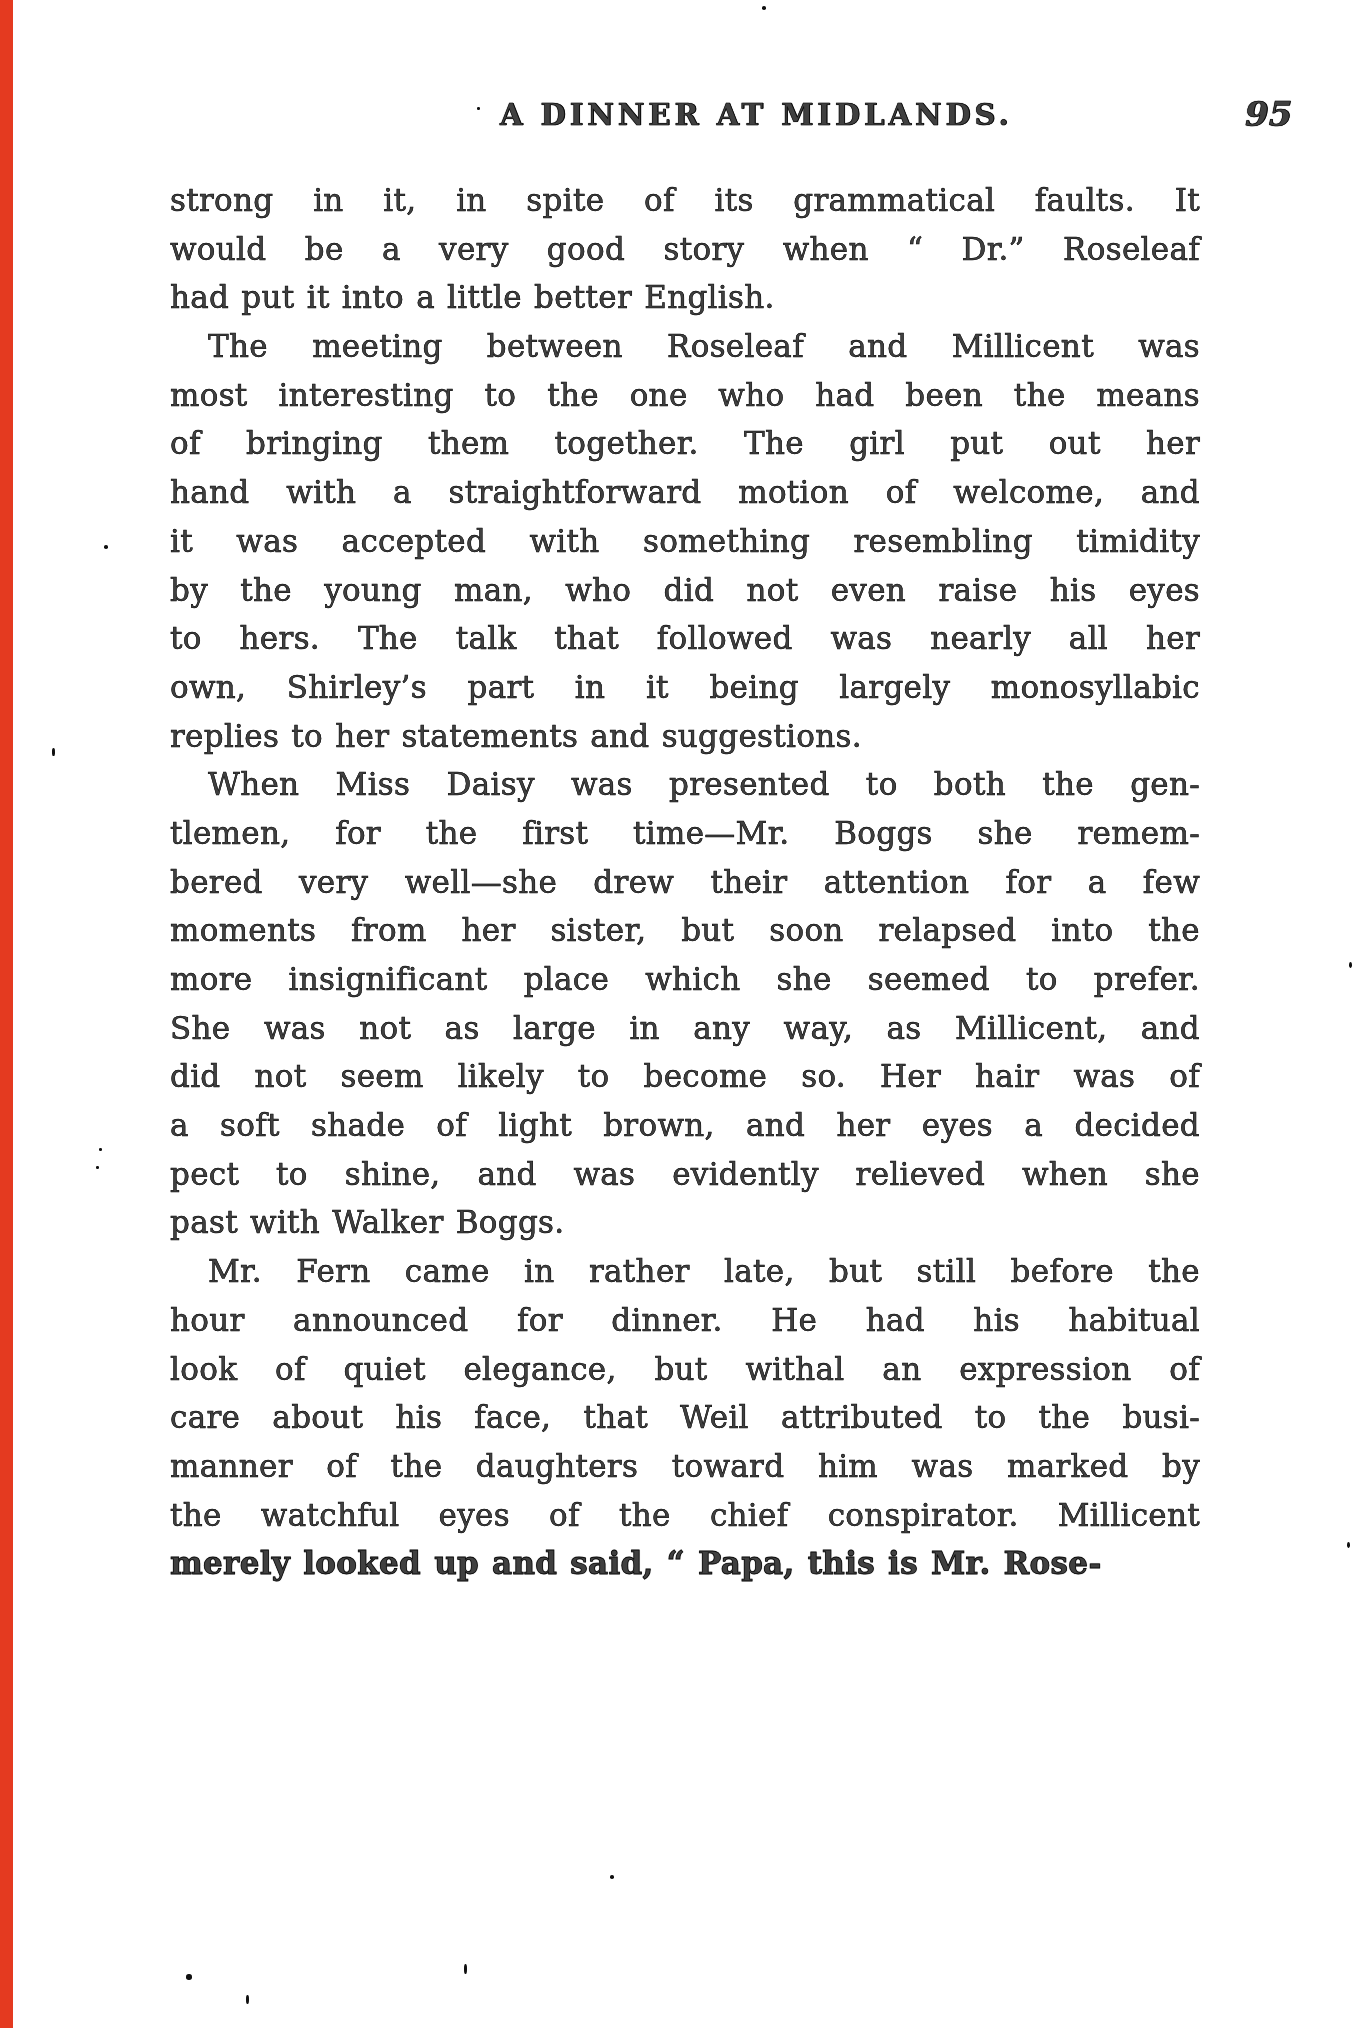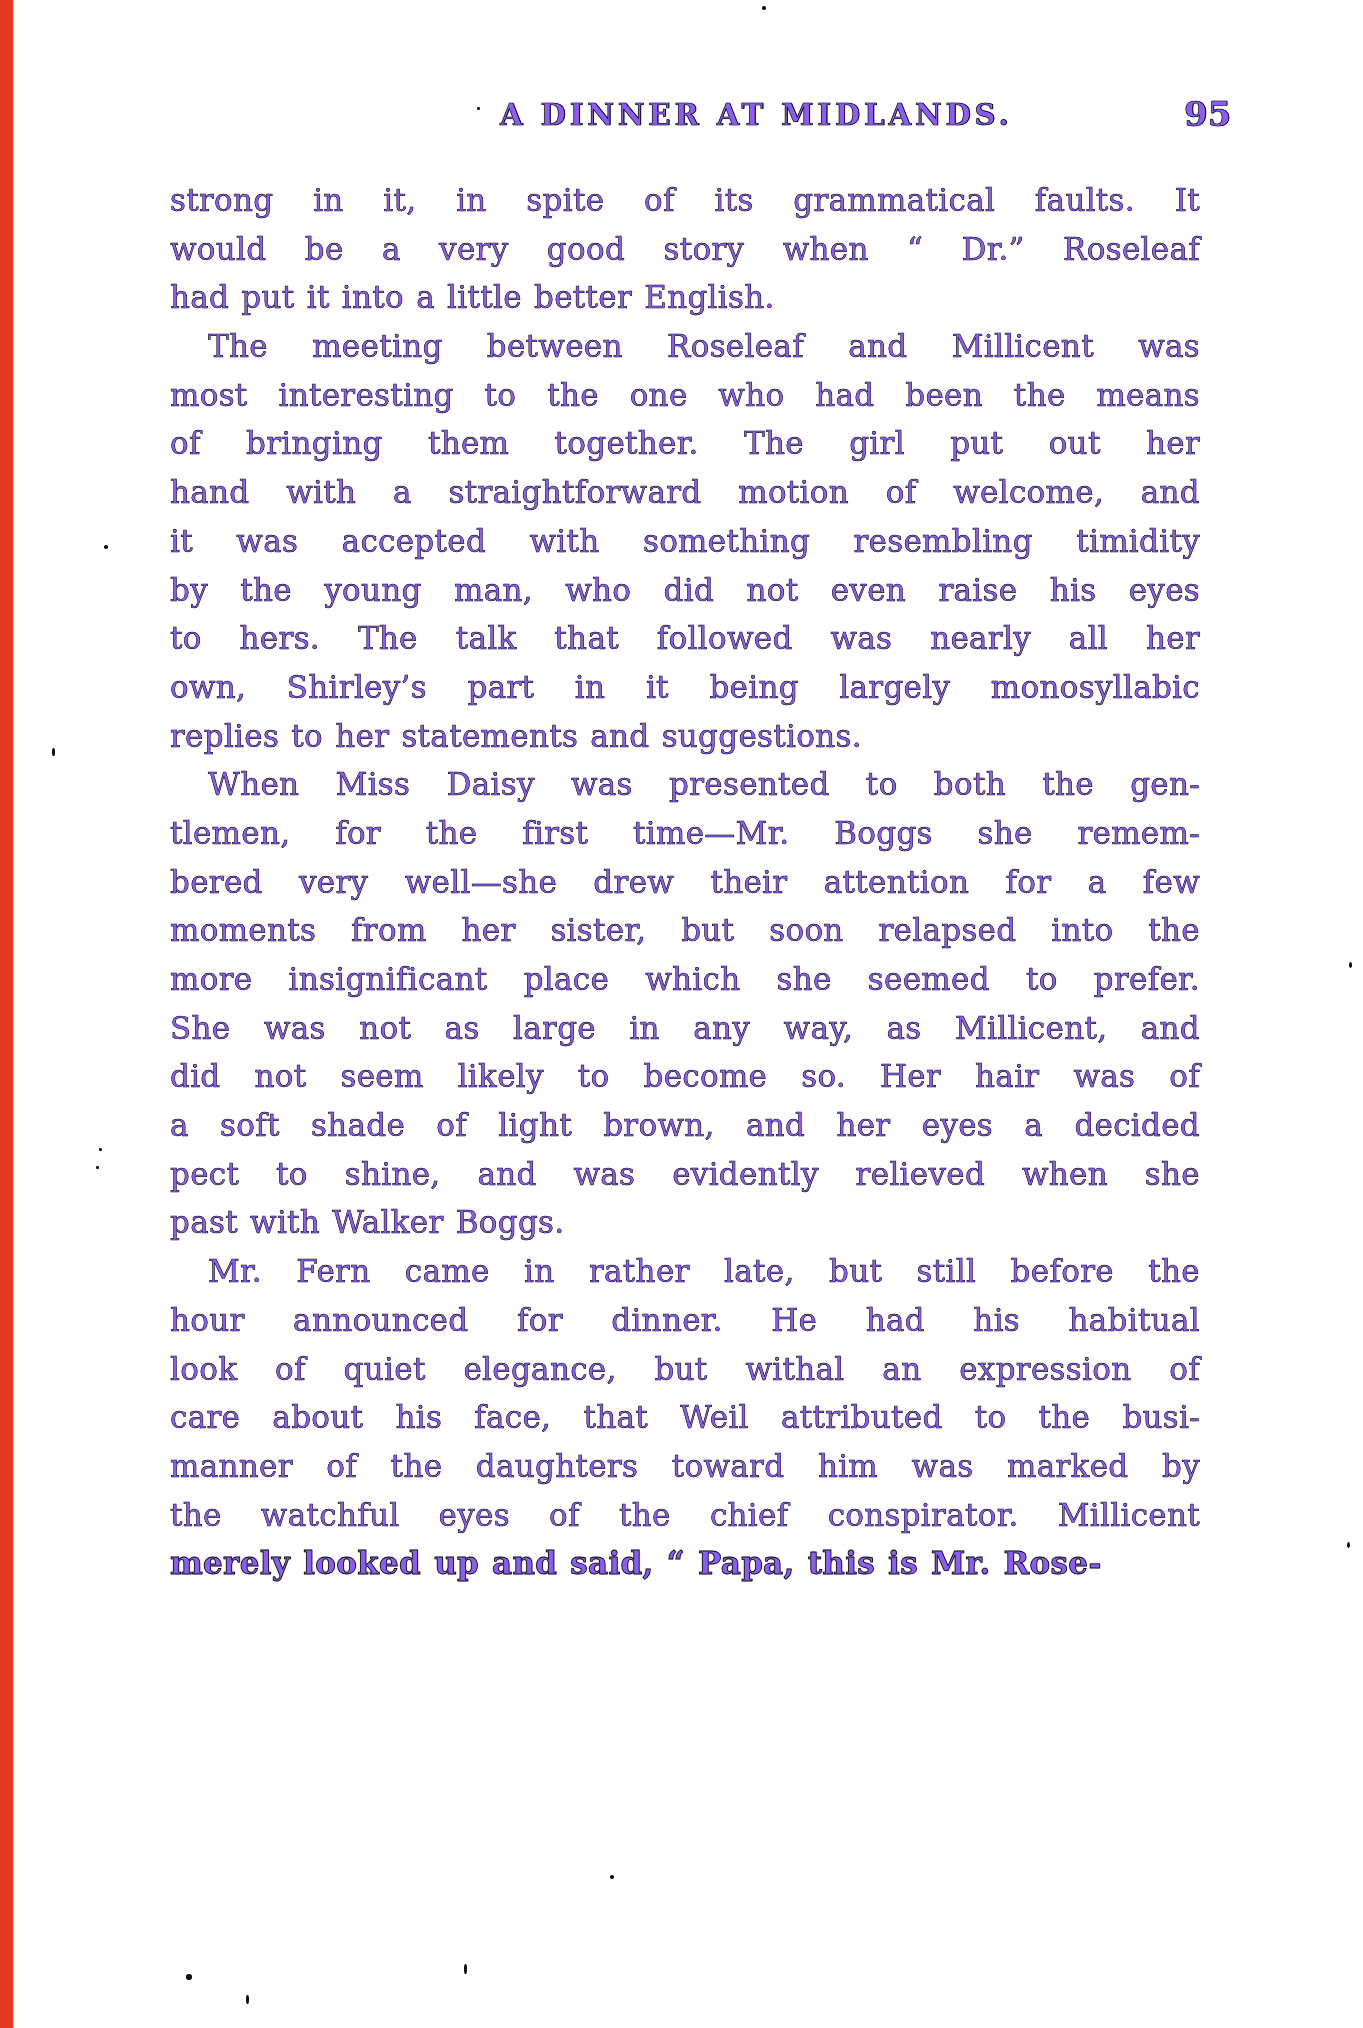--- a/index.html
+++ b/index.html
@@ -28,25 +28,26 @@
     top: 98px;
     font-size: 29px;
     font-weight: bold;
     letter-spacing: 4px;
     white-space: nowrap;
     text-shadow: 0 0 1px #000, 0.7px 0 0 #000;
     -webkit-text-stroke: 0.6px #0b0b0b;
   }
   .page-number {
     position: absolute;
-    left: 1184px;
+    left: 1245px;
     top: 94px;
     font-size: 34px;
     font-weight: bold;
     text-shadow: 0 0 1px #000, 0.7px 0 0 #000;
+    font-style: italic;
     -webkit-text-stroke: 0.6px #0b0b0b;
   }
   .body-text {
     position: absolute;
     left: 170px;
     top: 176px;
     width: 1030px;
   }
   .line {
     font-size: 31px;
@@ -73,21 +74,21 @@
   }
   .speck {
     position: absolute;
     background: #101010;
     border-radius: 45%;
   }
 </style>
 </head>
 <body>
 
-<div class="page" style="background: rgb(255, 255, 255); color: #8b5cf6;">
+<div class="page" style="background: rgb(255, 255, 255); color: #404040;">
   <div class="edge-stripe" style="background: rgb(228, 58, 32);"></div>
 
   <div class="running-header">
     <div class="header-title">A DINNER AT MIDLANDS.</div>
     <div class="page-number">95</div>
   </div>
 
   <div class="body-text" id="body-text">
       <div class="line">strong in it, in spite of its grammatical faults.  It</div>
       <div class="line">would be a very good story when “ Dr.” Roseleaf</div>

